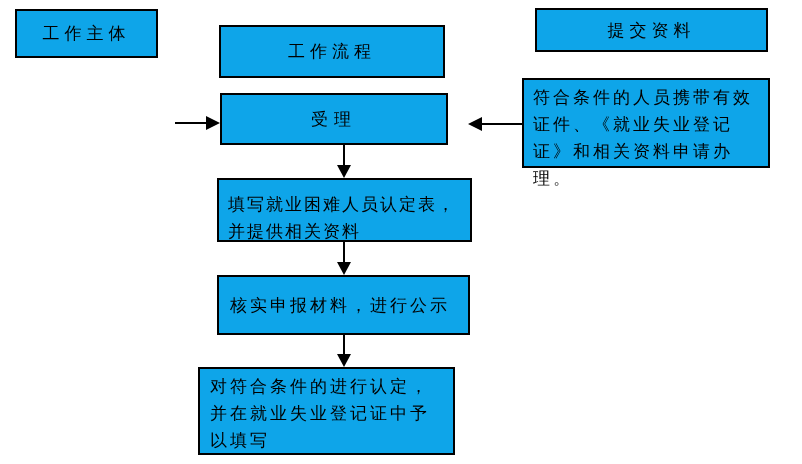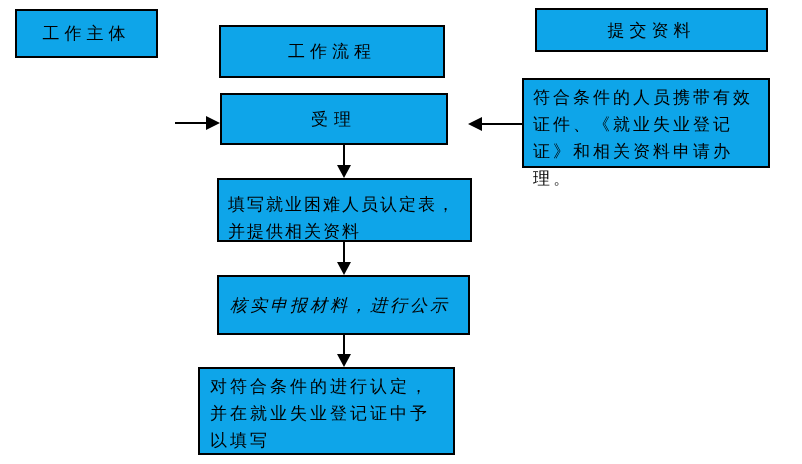--- a/index.html
+++ b/index.html
@@ -26,21 +26,20 @@
   }
   .center-both {
     display: flex;
     align-items: center;
     justify-content: center;
     text-align: center;
   }
   .center-v {
     display: flex;
     align-items: center;
-    font-style: italic;
   }
   .hd { letter-spacing: 5px; }
   .sp2 { letter-spacing: 2px; }
   .sp3 { letter-spacing: 3px; }
   .sp5 { letter-spacing: 5px; }
 
   
   .b-header-left   { left: 15px;  top: 9px;  width: 143px; height: 49px; }
   .b-header-center { left: 219px; top: 9px;  width: 226px; height: 53px; margin-top: 16px; }
   .b-header-right  { left: 535px; top: 8px;  width: 233px; height: 44px; }

